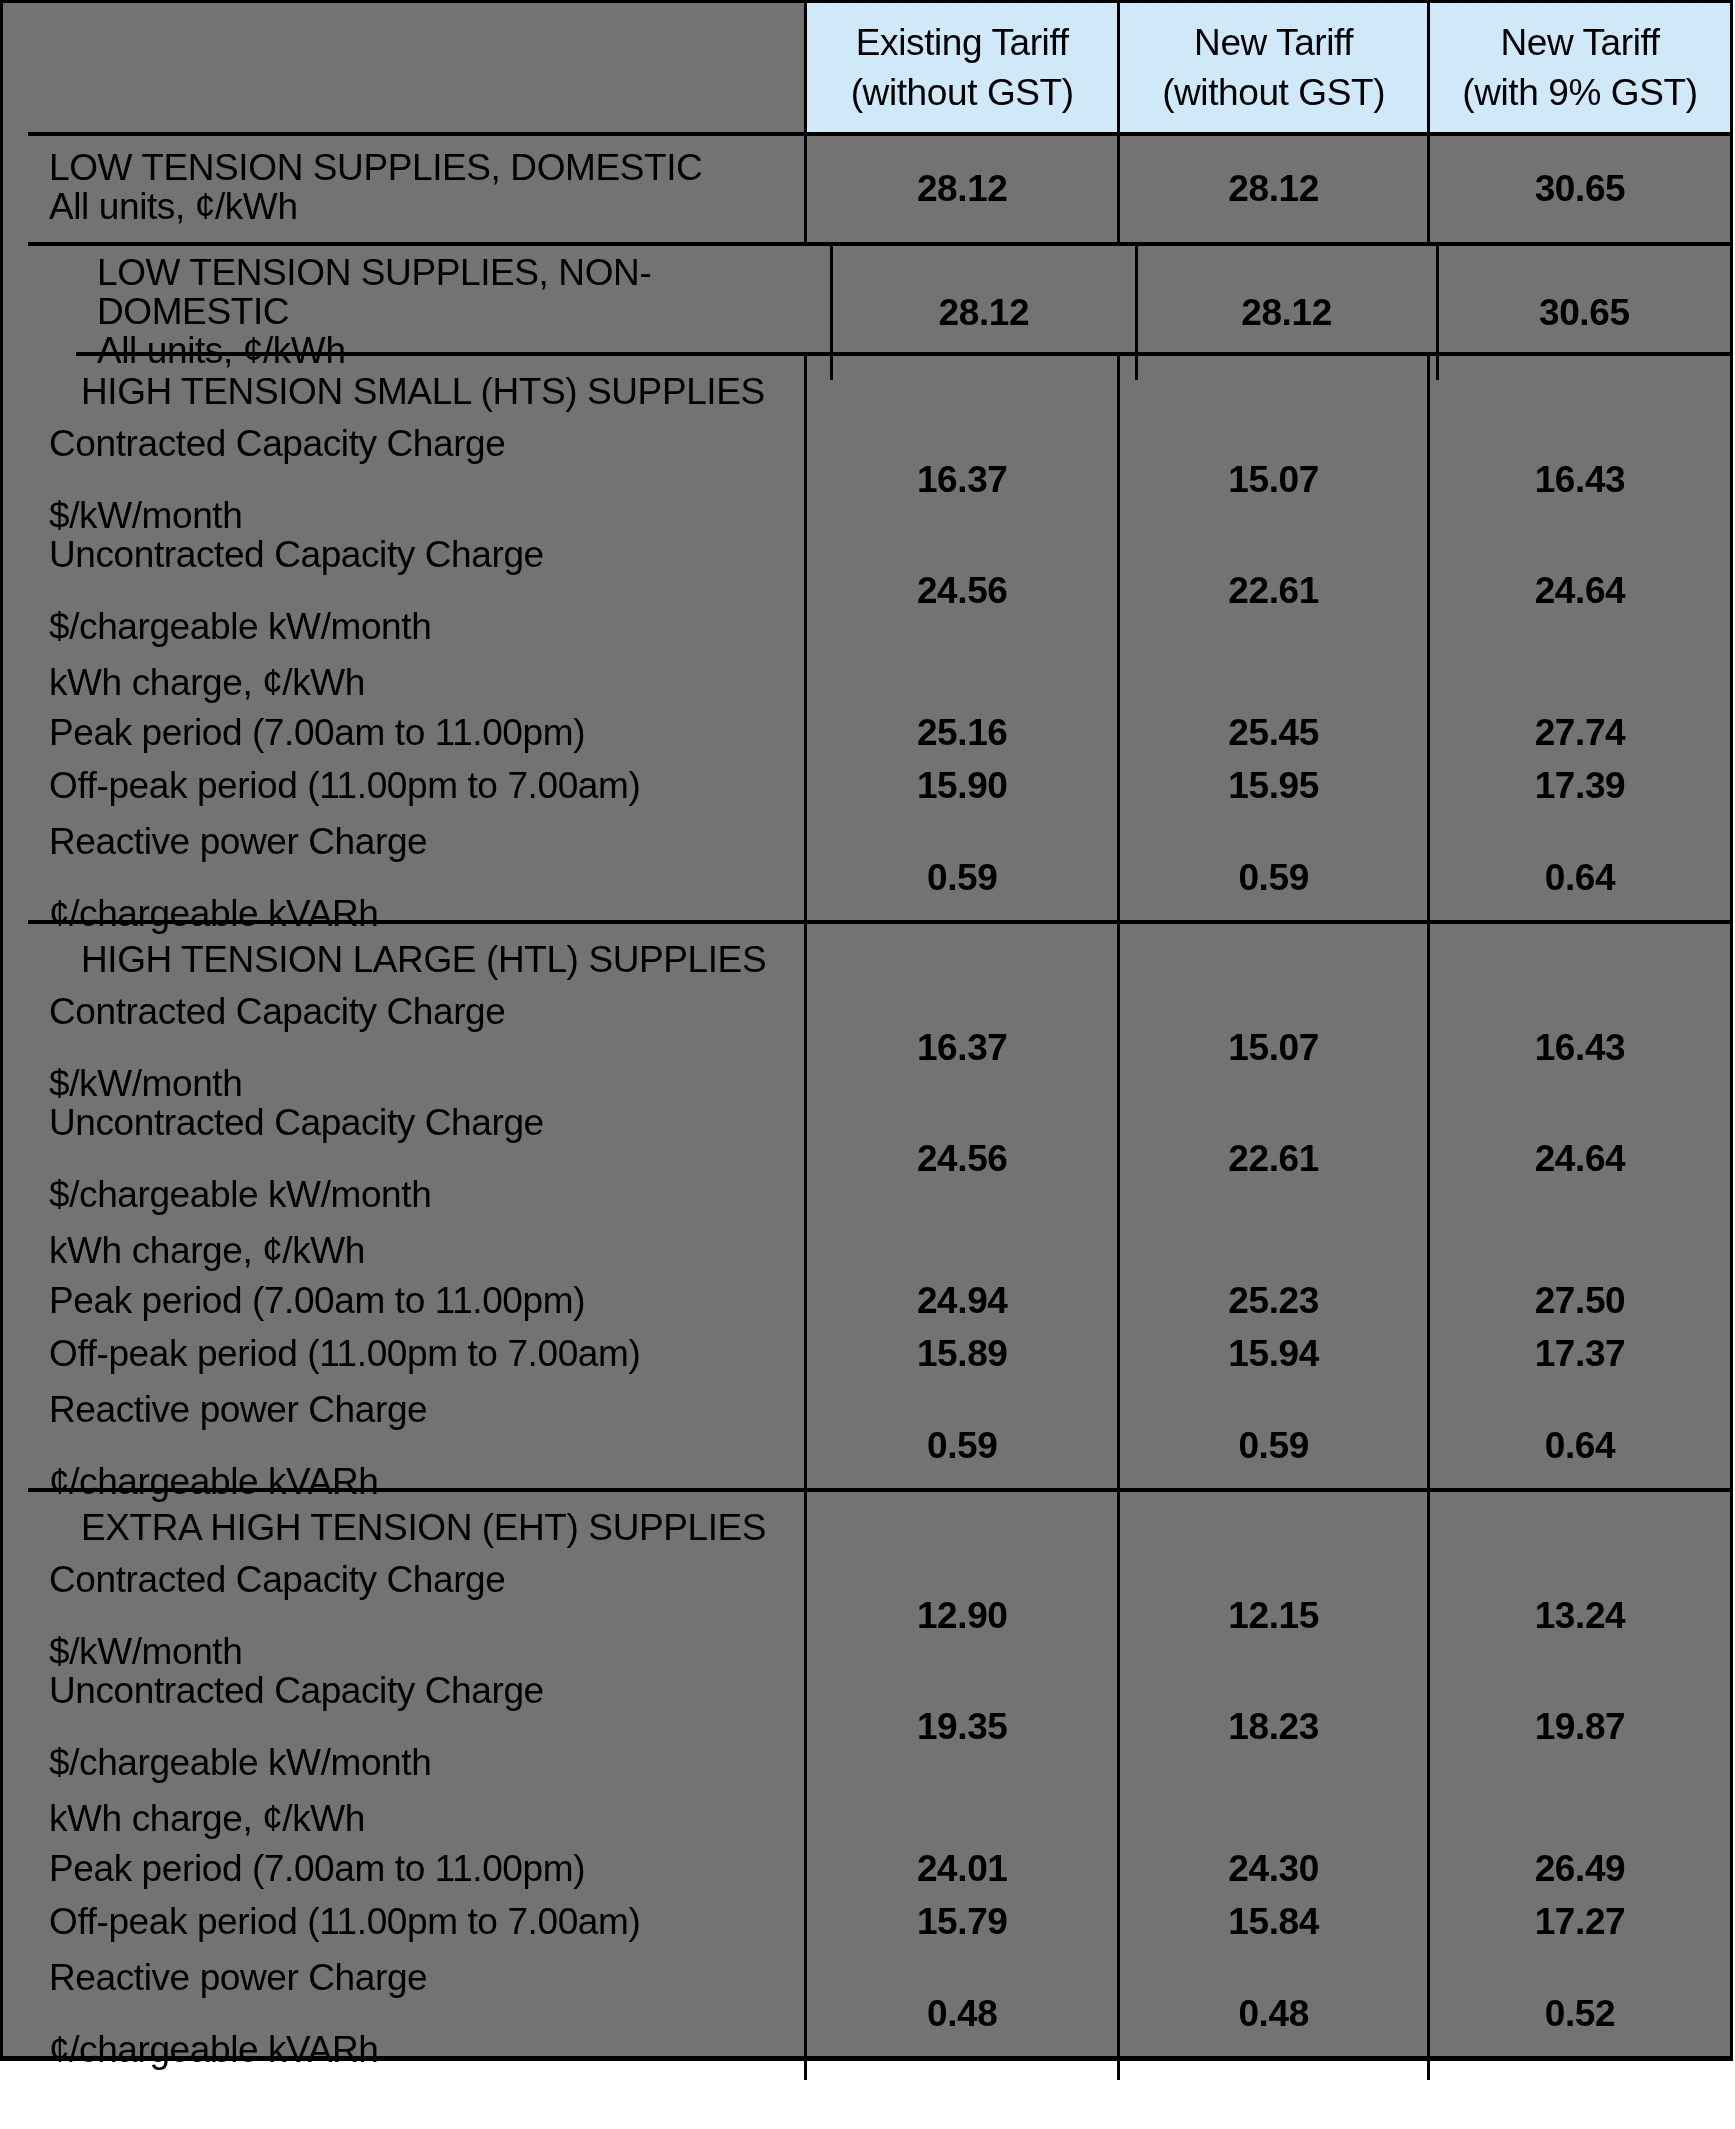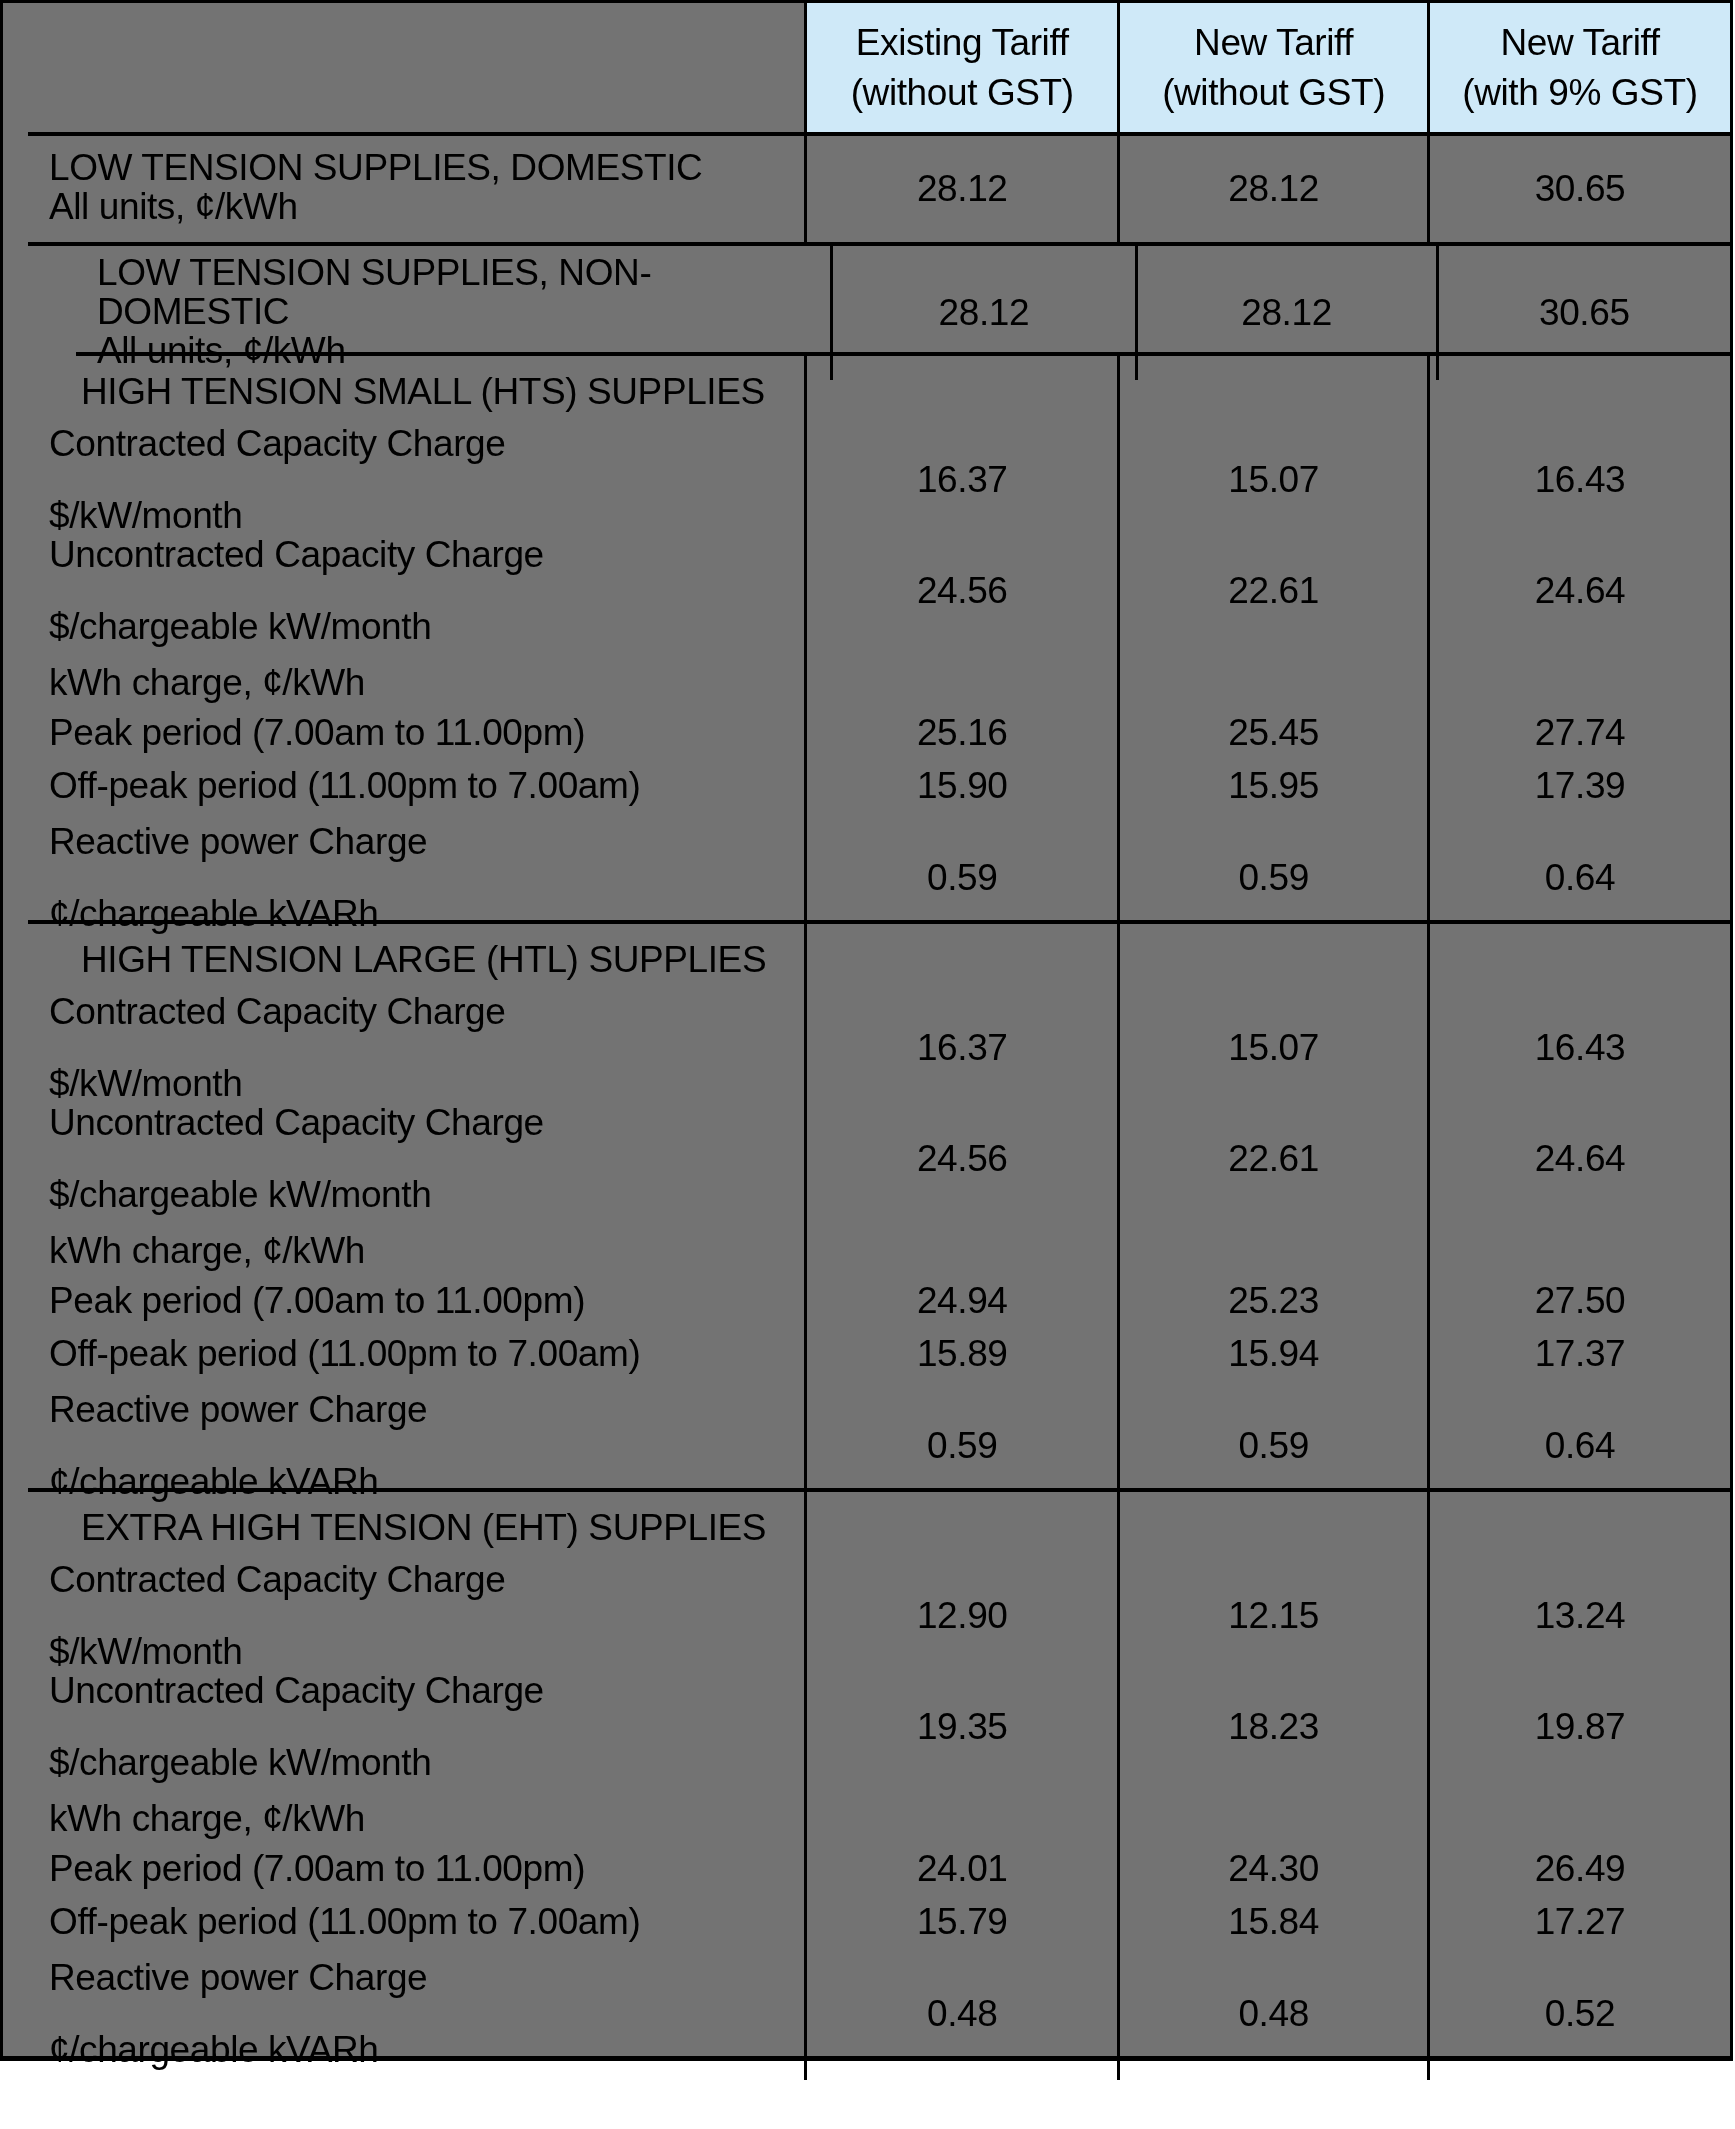--- a/index.html
+++ b/index.html
@@ -60,20 +60,21 @@
     justify-content:center;
     padding-top:8px;
     padding-bottom:9.7px;
     line-height:1.05;
   }
   .num{
     display:flex;
     align-items:center;
     justify-content:center;
     font-size:37px;
+    font-weight:bold;
   }
 
   
   .section{ border-bottom:4.8px solid #000; }
   .section.last{ border-bottom:none; }
   .h-title{ height:58px; }
   .h-two{ height:111px; }
   .h-twoB{ height:118px; }
   .h-one{ height:63px; }
   .h-line{ height:53px; }

